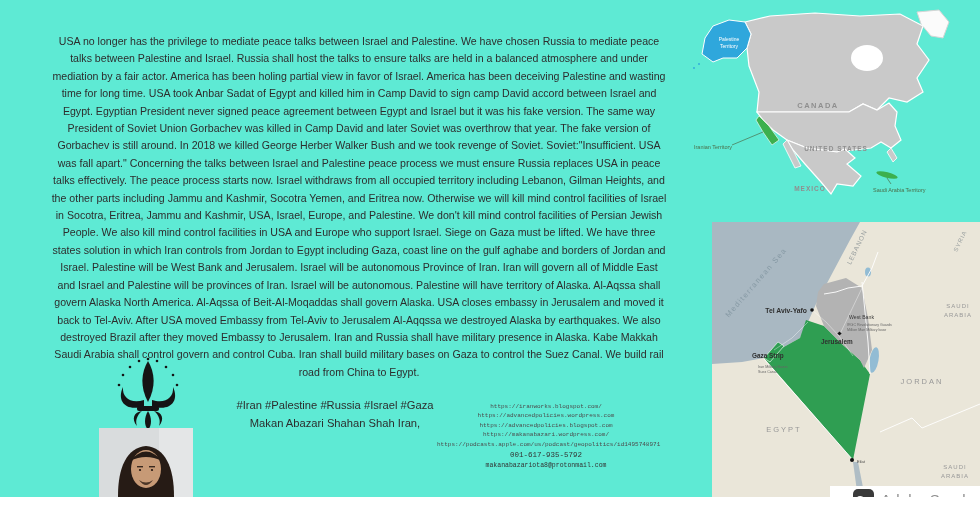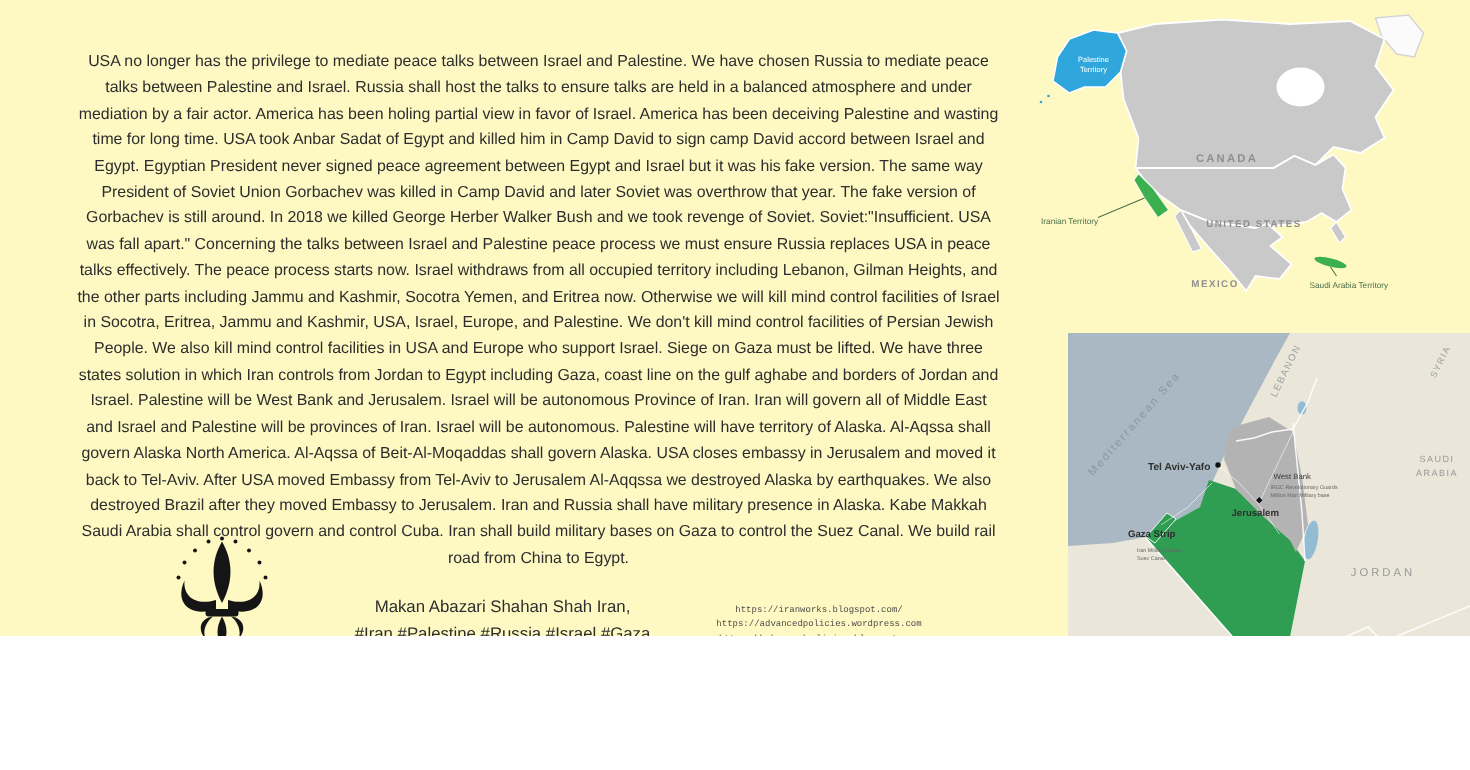--- a/index.html
+++ b/index.html
@@ -1,16 +1,16 @@
 <!DOCTYPE html>
 <html><head>
 <meta charset="utf-8">
 <style>
   html,body{margin:0;padding:0;background:#fff;}
-  .canvas{position:relative;width:980px;height:424px;background:#fef9c3;overflow:hidden;
+  .canvas{position:relative;width:980px;height:497px;background:#5eead4;overflow:hidden;
           font-family:"Liberation Sans",sans-serif;}
 
   .body-text{position:absolute;left:50px;top:33px;width:618px;
              font-size:10.6px;line-height:17.4px;text-align:center;color:#2d2d2d;}
 
   .signature{position:absolute;left:180px;top:396px;width:310px;text-align:center;
              font-size:11.2px;line-height:18px;color:#2d2d2d;}
 
   .links{position:absolute;left:437px;top:402px;width:218px;text-align:center;color:#4c4c4c;font-family:Liberation Mono, monospace;}
   .link{font-size:6px;line-height:9.4px;}
@@ -32,22 +32,22 @@
   .wm-label{color:#8f8f8f;font-size:15px;font-weight:400;letter-spacing:.2px;}
 </style>
 </head>
 <body>
 
 <div class="canvas">
 
   <div class="body-text">USA no longer has the privilege to mediate peace talks between Israel and Palestine. We have chosen Russia to mediate peace talks between Palestine and Israel. Russia shall host the talks to ensure talks are held in a balanced atmosphere and under mediation by a fair actor. America has been holing partial view in favor of Israel. America has been deceiving Palestine and wasting time for long time. USA took Anbar Sadat of Egypt and killed him in Camp David to sign camp David accord between Israel and Egypt. Egyptian President never signed peace agreement between Egypt and Israel but it was his fake version. The same way President of Soviet Union Gorbachev was killed in Camp David and later Soviet was overthrow that year. The fake version of Gorbachev is still around. In 2018 we killed George Herber Walker Bush and we took revenge of Soviet. Soviet:"Insufficient. USA was fall apart." Concerning the talks between Israel and Palestine peace process we must ensure Russia replaces USA in peace talks effectively. The peace process starts now. Israel withdraws from all occupied territory including Lebanon, Gilman Heights, and the other parts including Jammu and Kashmir, Socotra Yemen, and Eritrea now. Otherwise we will kill mind control facilities of Israel in Socotra, Eritrea, Jammu and Kashmir, USA, Israel, Europe, and Palestine. We don't kill mind control facilities of Persian Jewish People. We also kill mind control facilities in USA and Europe who support Israel. Siege on Gaza must be lifted. We have three states solution in which Iran controls from Jordan to Egypt including Gaza, coast line on the gulf aghabe and borders of Jordan and Israel. Palestine will be West Bank and Jerusalem. Israel will be autonomous Province of Iran. Iran will govern all of Middle East and Israel and Palestine will be provinces of Iran. Israel will be autonomous. Palestine will have territory of Alaska. Al-Aqssa shall govern Alaska North America. Al-Aqssa of Beit-Al-Moqaddas shall govern Alaska. USA closes embassy in Jerusalem and moved it back to Tel-Aviv. After USA moved Embassy from Tel-Aviv to Jerusalem Al-Aqqssa we destroyed Alaska by earthquakes. We also destroyed Brazil after they moved Embassy to Jerusalem. Iran and Russia shall have military presence in Alaska. Kabe Makkah Saudi Arabia shall control govern and control Cuba. Iran shall build military bases on Gaza to control the Suez Canal. We build rail road from China to Egypt.</div>
 
   <div class="signature">
+    <div>#Iran #Palestine #Russia #Israel #Gaza</div>
     <div>Makan Abazari Shahan Shah Iran,</div>
-    <div>#Iran #Palestine #Russia #Israel #Gaza</div>
   </div>
 
   <div class="links">
     <div class="link">https://iranworks.blogspot.com/</div>
     <div class="link">https://advancedpolicies.wordpress.com</div>
     <div class="link">https://advancedpolicies.blogspot.com</div>
     <div class="link">https://makanabazari.wordpress.com/</div>
     <div class="link">https://podcasts.apple.com/us/podcast/geopolitics/id1495748971</div>
     <div class="phone">001-617-935-5792</div>
     <div class="email">makanabazariota8@protonmail.com</div>

